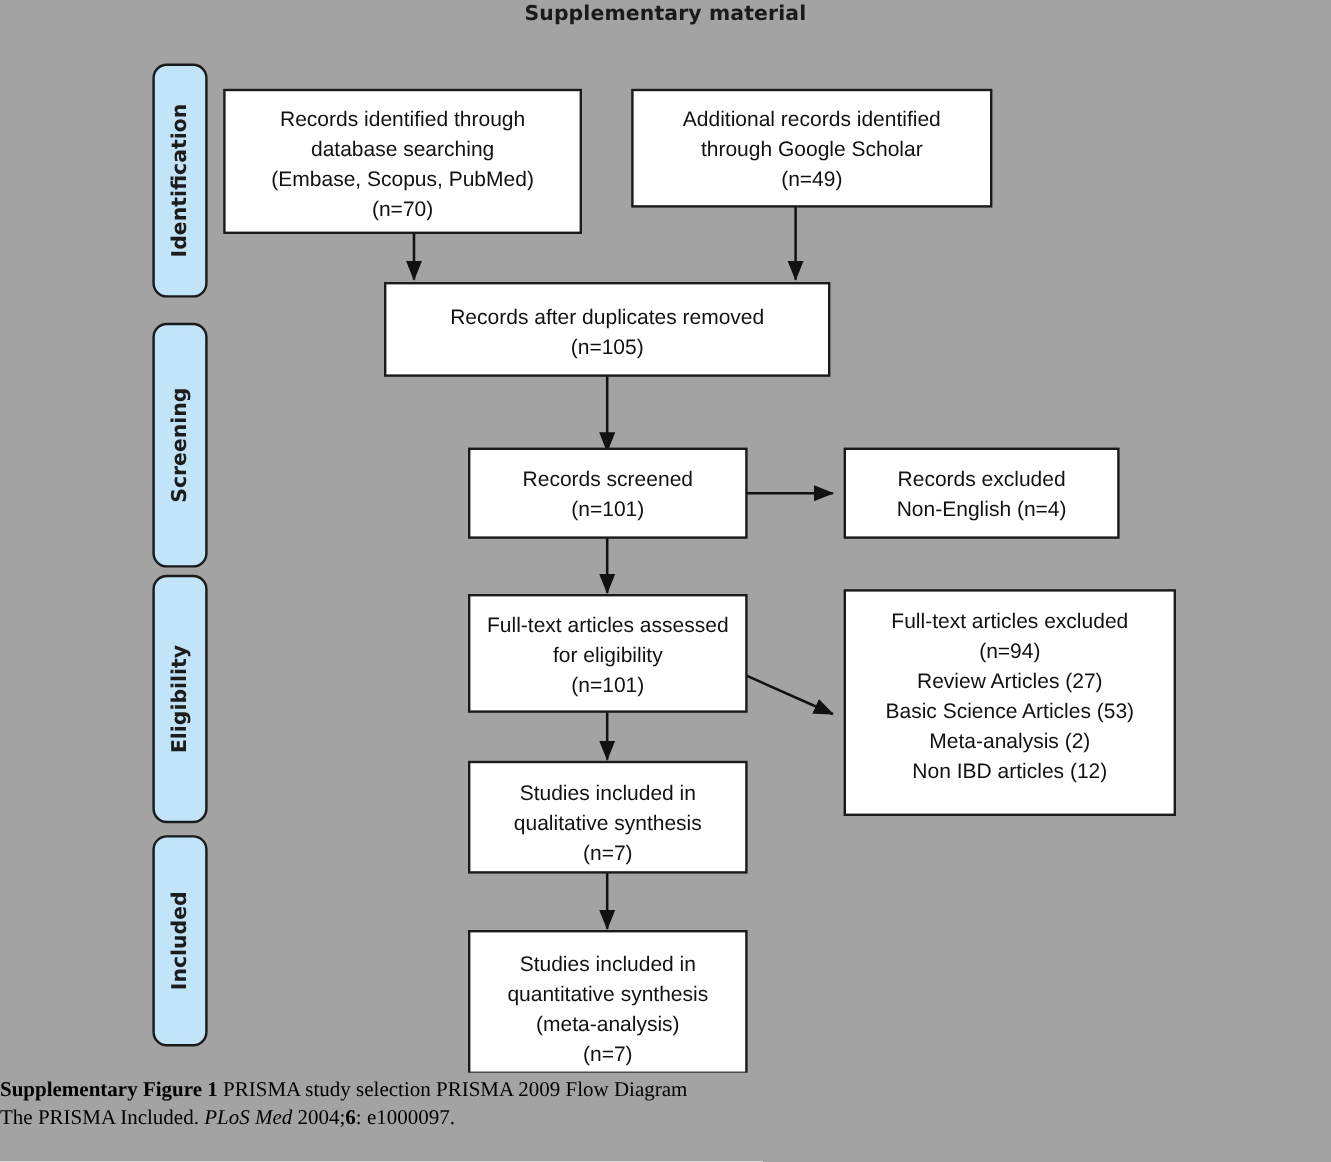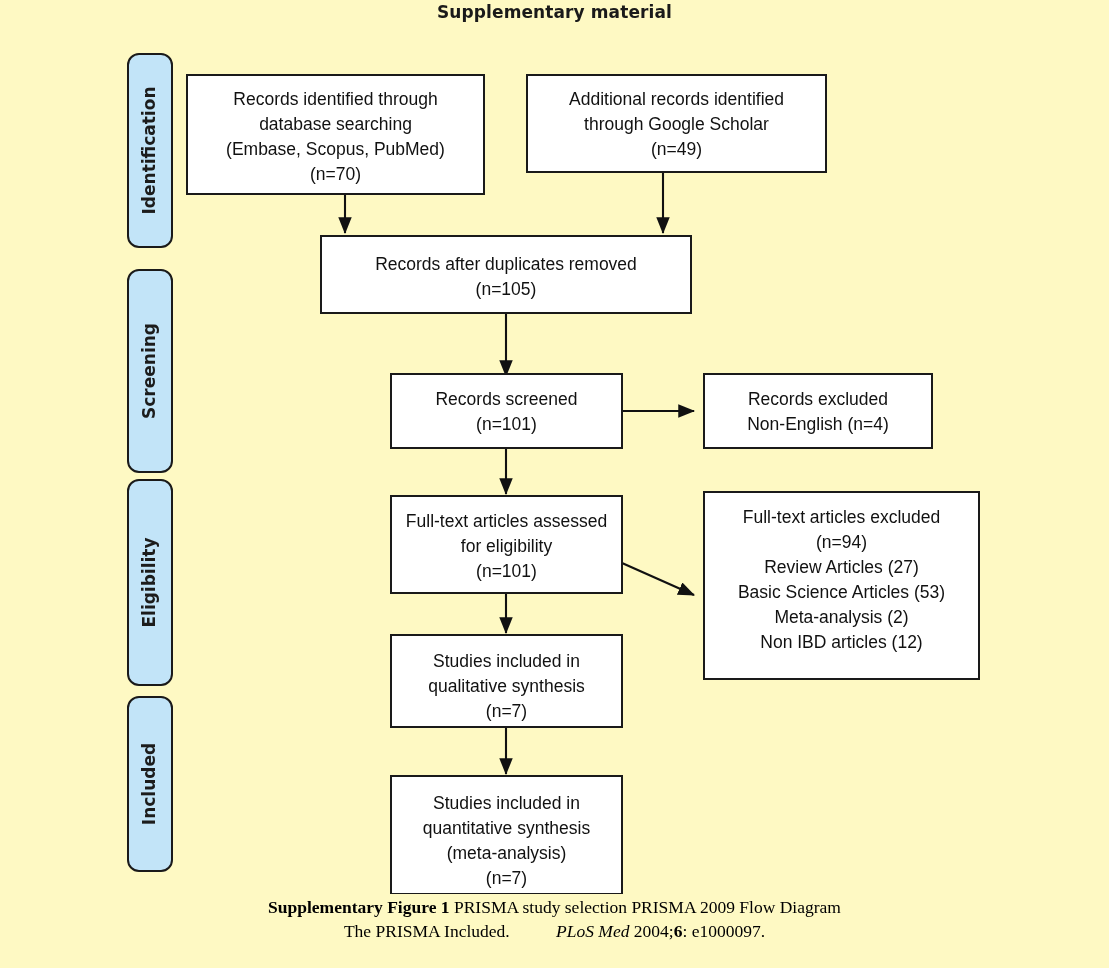--- a/index.html
+++ b/index.html
@@ -4,21 +4,21 @@
 <style>
   html, body {
     margin: 0;
     padding: 0;
     background: #ffffff;
   }
   #page {
     position: relative;
     width: 1109px;
     height: 968px;
-    background: #fef9c3;
+    background: #a3a3a3;
     overflow: hidden;
     font-family: "Liberation Sans", sans-serif;
   }
 
   
   #doc-title {
     position: absolute;
     left: 0;
     top: 0px;
     width: 1109px;
@@ -57,23 +57,23 @@
   #caption {
     position: absolute;
     left: 0;
     top: 896px;
     width: 1109px;
     font-family: "Liberation Serif", serif;
     font-size: 17.5px;
     line-height: 23.5px;
     color: #000000;
   }
-  #caption .cap-line { white-space: nowrap; text-align: center; }
+  #caption .cap-line { white-space: nowrap; }
   #caption b { font-weight: bold; }
-  #caption i { font-style: italic; margin-left: 42px; }
+  #caption i { font-style: italic; }
 </style>
 </head>
 <body>
 
 <div id="page">
 
   <div id="doc-title">Supplementary material</div>
 
   <div id="diagram">
     <svg width="1109" height="870" viewBox="0 0 1109 870" xmlns="http://www.w3.org/2000/svg">

